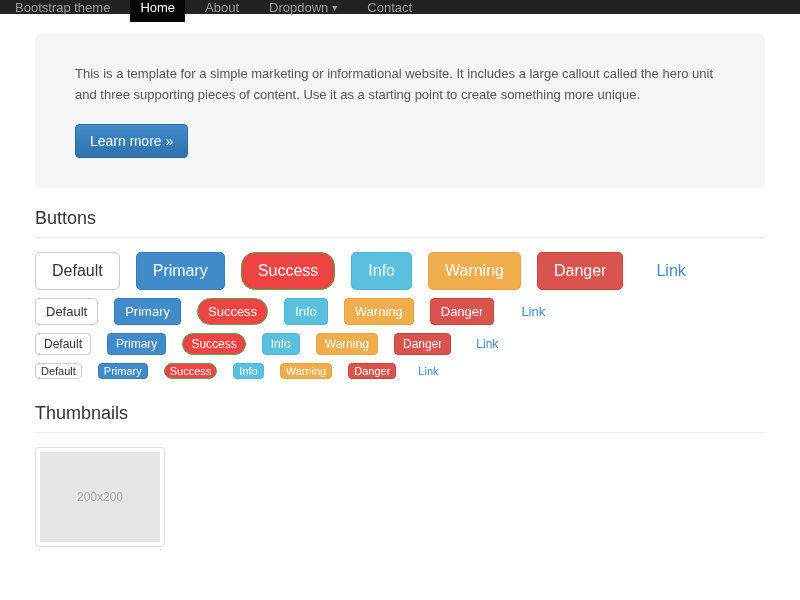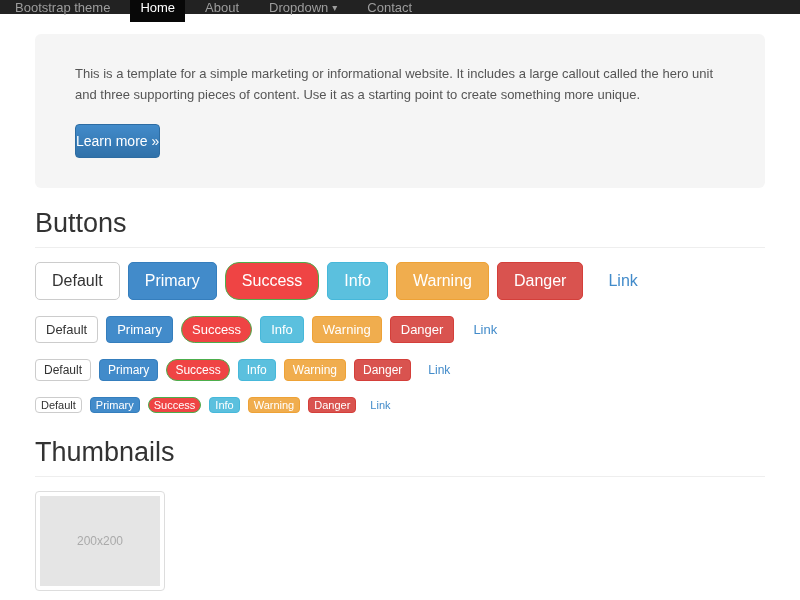--- a/index.html
+++ b/index.html
@@ -72,46 +72,46 @@
       color: #555;
       line-height: 1.6;
       margin-bottom: 18px;
       max-width: 640px;
     }
     .btn-learn-more {
       background: linear-gradient(to bottom, #428bca, #3071a9);
       color: #fff;
       border: 1px solid #2d6ca2;
       border-radius: 4px;
-      padding: 8px 0;
+      padding: 8px 14px;
       font-size: 14px;
       cursor: pointer;
       text-decoration: none;
       display: inline-block;
     }
 
     
     .section-title {
-      font-size: 27px;
+      font-size: 18px;
       font-weight: 400;
       color: #333;
       margin-bottom: 14px;
       border-bottom: 1px solid #eee;
       padding-bottom: 8px;
     }
 
     
     .buttons-section {
       margin-bottom: 24px;
     }
     .btn-row {
       display: flex;
       align-items: center;
-      gap: 8px;
-      margin-bottom: 16px;
+      gap: 16px;
+      margin-bottom: 8px;
       flex-wrap: wrap;
     }
 
     
     .btn {
       border-radius: 4px;
       cursor: pointer;
       font-weight: 400;
       border: 1px solid transparent;
       display: inline-flex;

